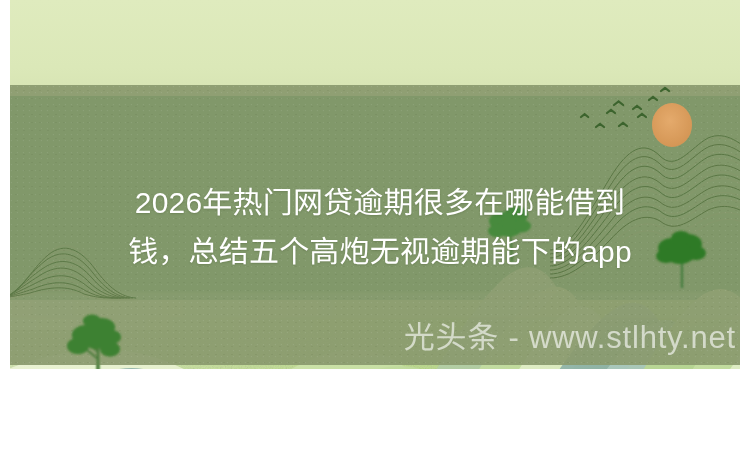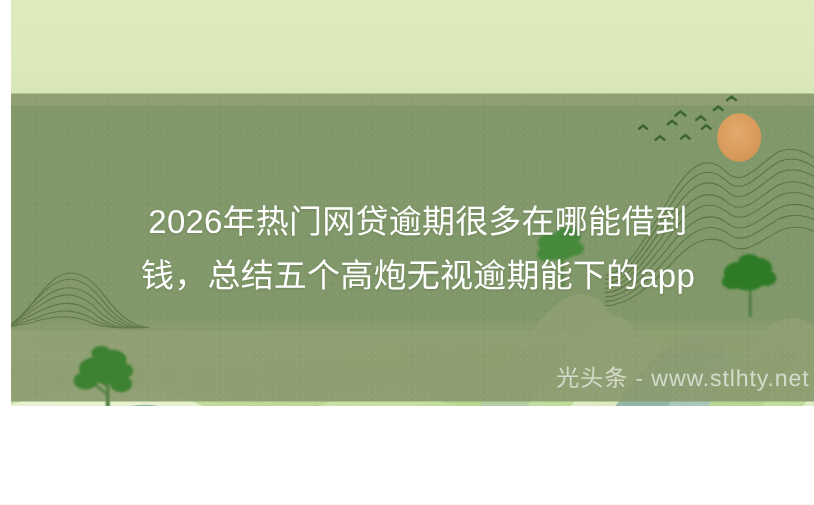--- a/index.html
+++ b/index.html
@@ -79,21 +79,21 @@
     white-space: pre-line;
     text-shadow: 0 1px 2px rgba(70,85,50,.30);
     pointer-events: none;
   }
 
   
   .watermark {
     position: absolute;
     right: 14px;
     bottom: 12px;
-    font-size: 21px;
+    font-size: 31px;
     letter-spacing: .8px;
     color: rgba(255,255,255,.62);
     pointer-events: none;
     white-space: nowrap;
   }
 </style>
 </head>
 <body>
 
 <div id="banner">

